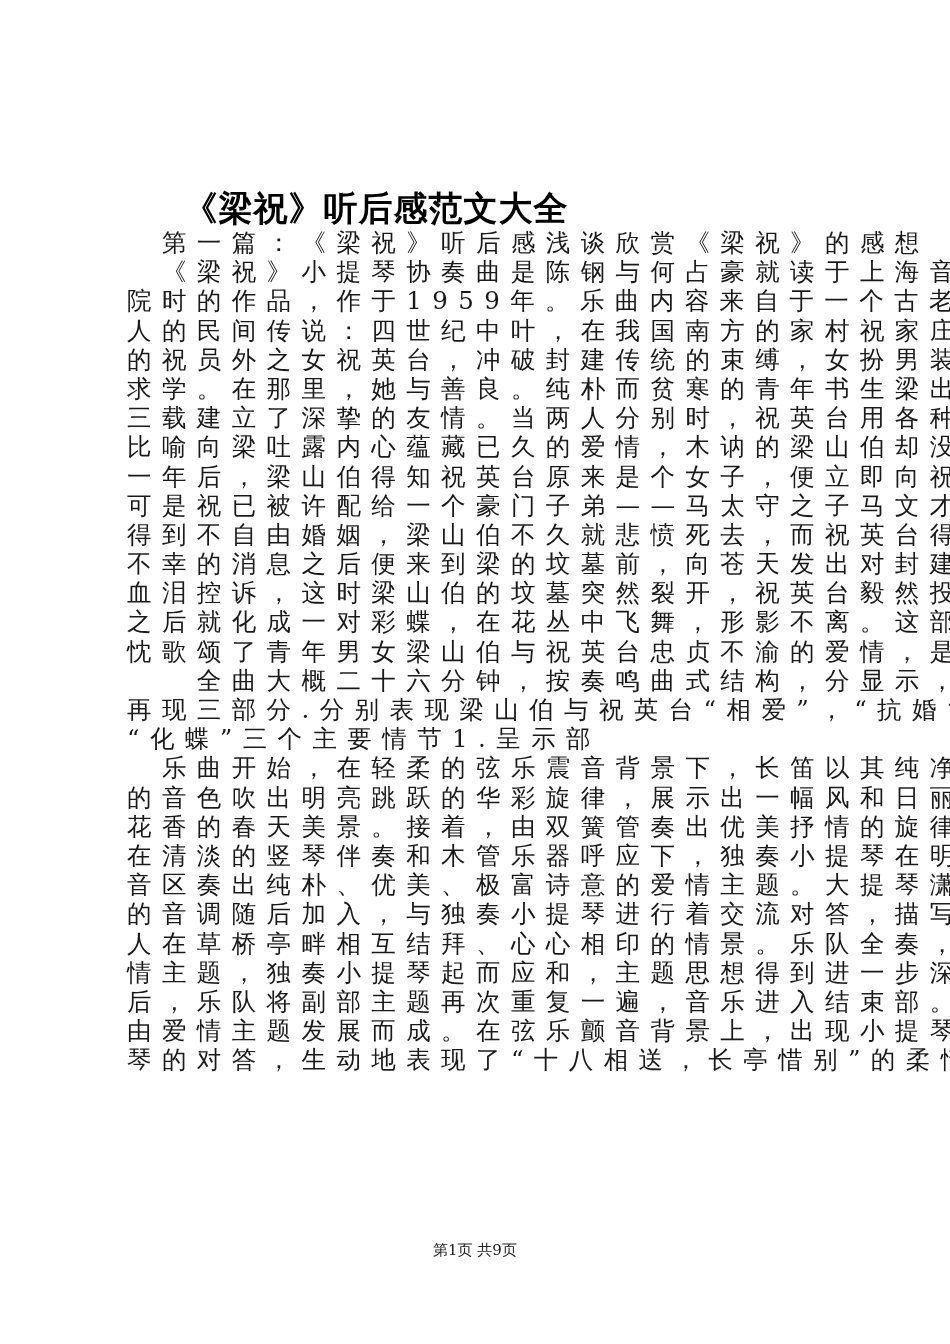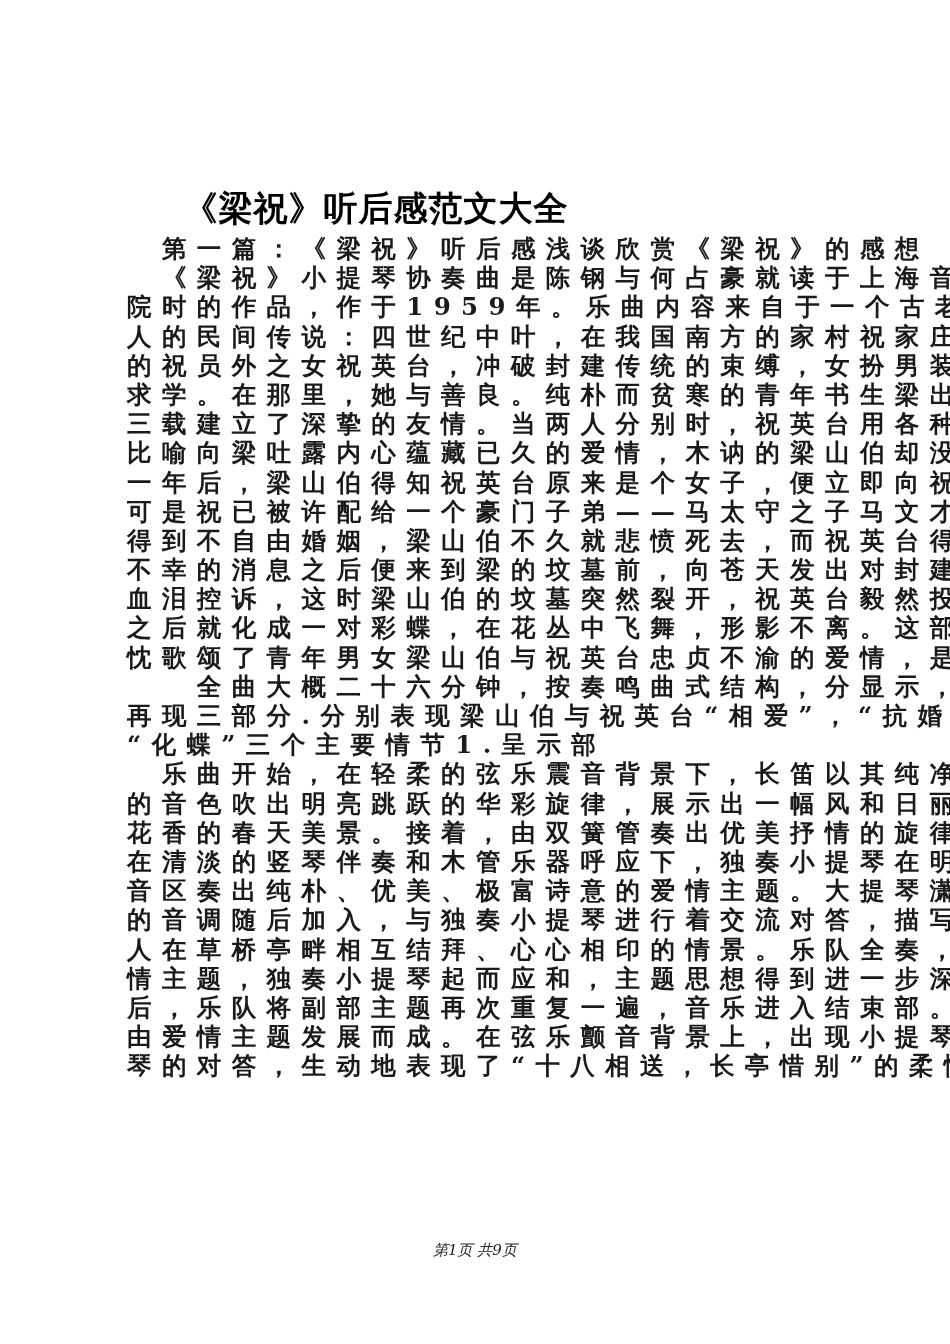--- a/index.html
+++ b/index.html
@@ -1,25 +1,25 @@
 <!DOCTYPE html>
 <html><head>
 <meta charset="utf-8">
 <style>
   html, body { margin:0; padding:0; background:#ffffff; }
   body { width:950px; height:1344px; position:relative; overflow:hidden;
          font-family:"DejaVu Serif","Liberation Serif",serif; color:#111; }
   .title { position:absolute; top:186px; left:0; width:752px; text-align:center;
            font-family:"DejaVu Sans","Liberation Sans",sans-serif; font-weight:bold;
            font-size:34px; line-height:44px; letter-spacing:1px; color:#000; }
-  .body { position:absolute; top:234px; left:127px; width:712px;font-weight:bold; }
+  .body { position:absolute; top:228px; left:127px; width:712px; }
   .line { display:block; font-size:24.5px; line-height:29.2px; height:29.2px;
           white-space:nowrap; letter-spacing:10.4px; color:#1a1a1a; }
   .footer { position:absolute; top:1241px; left:0; width:950px; text-align:center;
-            font-size:15px; color:#222;font-style:italic; }
+            font-size:15px; color:#222; }
 </style>
 </head>
 <body>
 
 <div class="title">《梁祝》听后感范文大全</div>
 
 <div class="body">
   <span class="line">　第一篇：《梁祝》听后感浅谈欣赏《梁祝》的感想</span>
   <span class="line">　《梁祝》小提琴协奏曲是陈钢与何占豪就读于上海音乐学</span>
   <span class="line">院时的作品，作于1959年。乐曲内容来自于一个古老而优美动</span>

